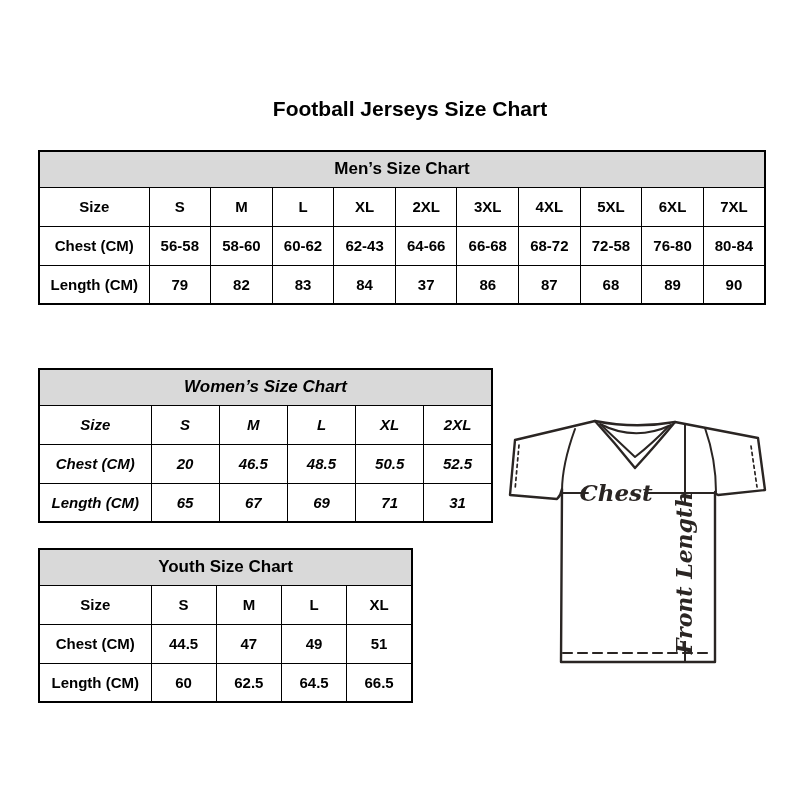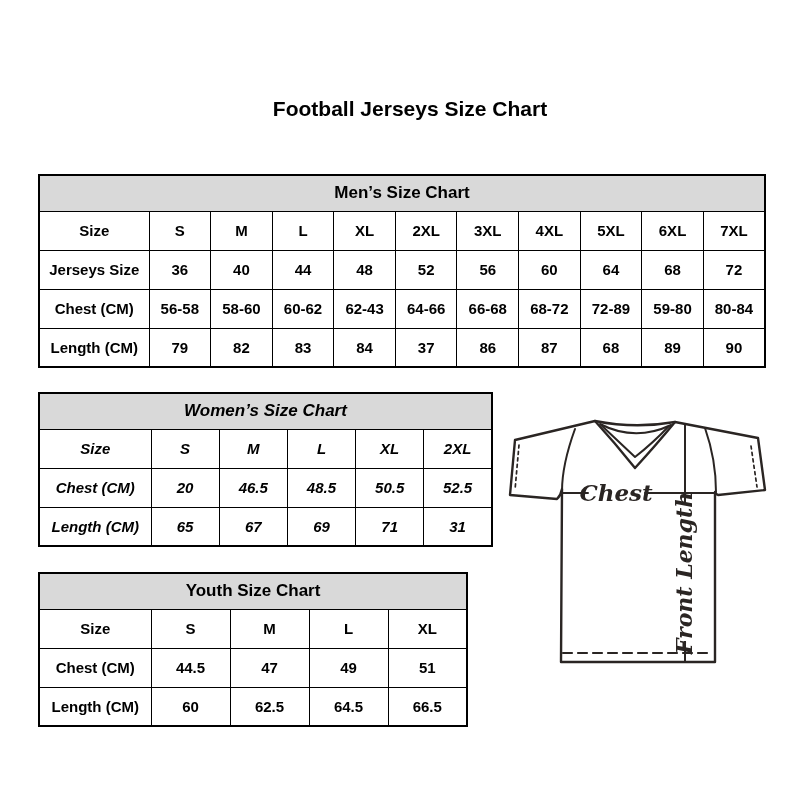--- a/index.html
+++ b/index.html
@@ -7,31 +7,31 @@
   .page {
     position:relative; width:800px; height:800px; background:#ffffff;
     font-family:"Liberation Sans", sans-serif; color:#000; overflow:hidden;
   }
   .title {
     position:absolute; left:0; top:97px; width:800px;
     text-align:center; font-size:21px; font-weight:bold; color:#000;padding-left:20px;
   }
   table.size-table {
     position:absolute; border-collapse:collapse; table-layout:fixed;
-    background:#fff; border:2px solid #000;margin-top:24px;
+    background:#fff; border:2px solid #000;
   }
   table.size-table th, table.size-table td {
     border:1.5px solid #000; text-align:center; vertical-align:middle;
     font-weight:bold; color:#000; overflow:hidden; white-space:nowrap;
   }
   th.section-header { background:#d9d9d9; height:36px; font-size:17px; }
   table.size-table td { height:39px; font-size:15px; }
   table.men   { left:38px; top:150px; width:728px; }
   table.women { left:38px; top:368px; width:455px;font-style:italic; }
-  table.youth { left:38px; top:548px; width:430px;padding-left:28px; }
+  table.youth { left:38px; top:548px; width:375px;padding-left:28px; }
   .jersey-wrap { position:absolute; left:505px; top:413px; width:262px; height:252px; }
   .jersey-wrap svg { display:block; width:262px; height:252px; }
   .diagram-text {
     font-family:"DejaVu Serif", serif; font-style:italic; font-weight:bold;
   }
 </style>
 </head>
 <body>
 
 <div class="page">
@@ -65,43 +65,30 @@
           <td>L</td>
           <td>XL</td>
           <td>2XL</td>
           <td>3XL</td>
           <td>4XL</td>
           <td>5XL</td>
           <td>6XL</td>
           <td>7XL</td>
         </tr>
         <tr>
-          <td>Jerseys Size</td>
-          <td>36</td>
-          <td>40</td>
-          <td>44</td>
-          <td>48</td>
-          <td>52</td>
-          <td>56</td>
-          <td>60</td>
-          <td>64</td>
-          <td>68</td>
-          <td>72</td>
-        </tr>
-        <tr>
           <td>Chest (CM)</td>
           <td>56-58</td>
           <td>58-60</td>
           <td>60-62</td>
           <td>62-43</td>
           <td>64-66</td>
           <td>66-68</td>
           <td>68-72</td>
-          <td>72-89</td>
-          <td>59-80</td>
+          <td>72-58</td>
+          <td>76-80</td>
           <td>80-84</td>
         </tr>
         <tr>
           <td>Length (CM)</td>
           <td>79</td>
           <td>82</td>
           <td>83</td>
           <td>84</td>
           <td>37</td>
           <td>86</td>

